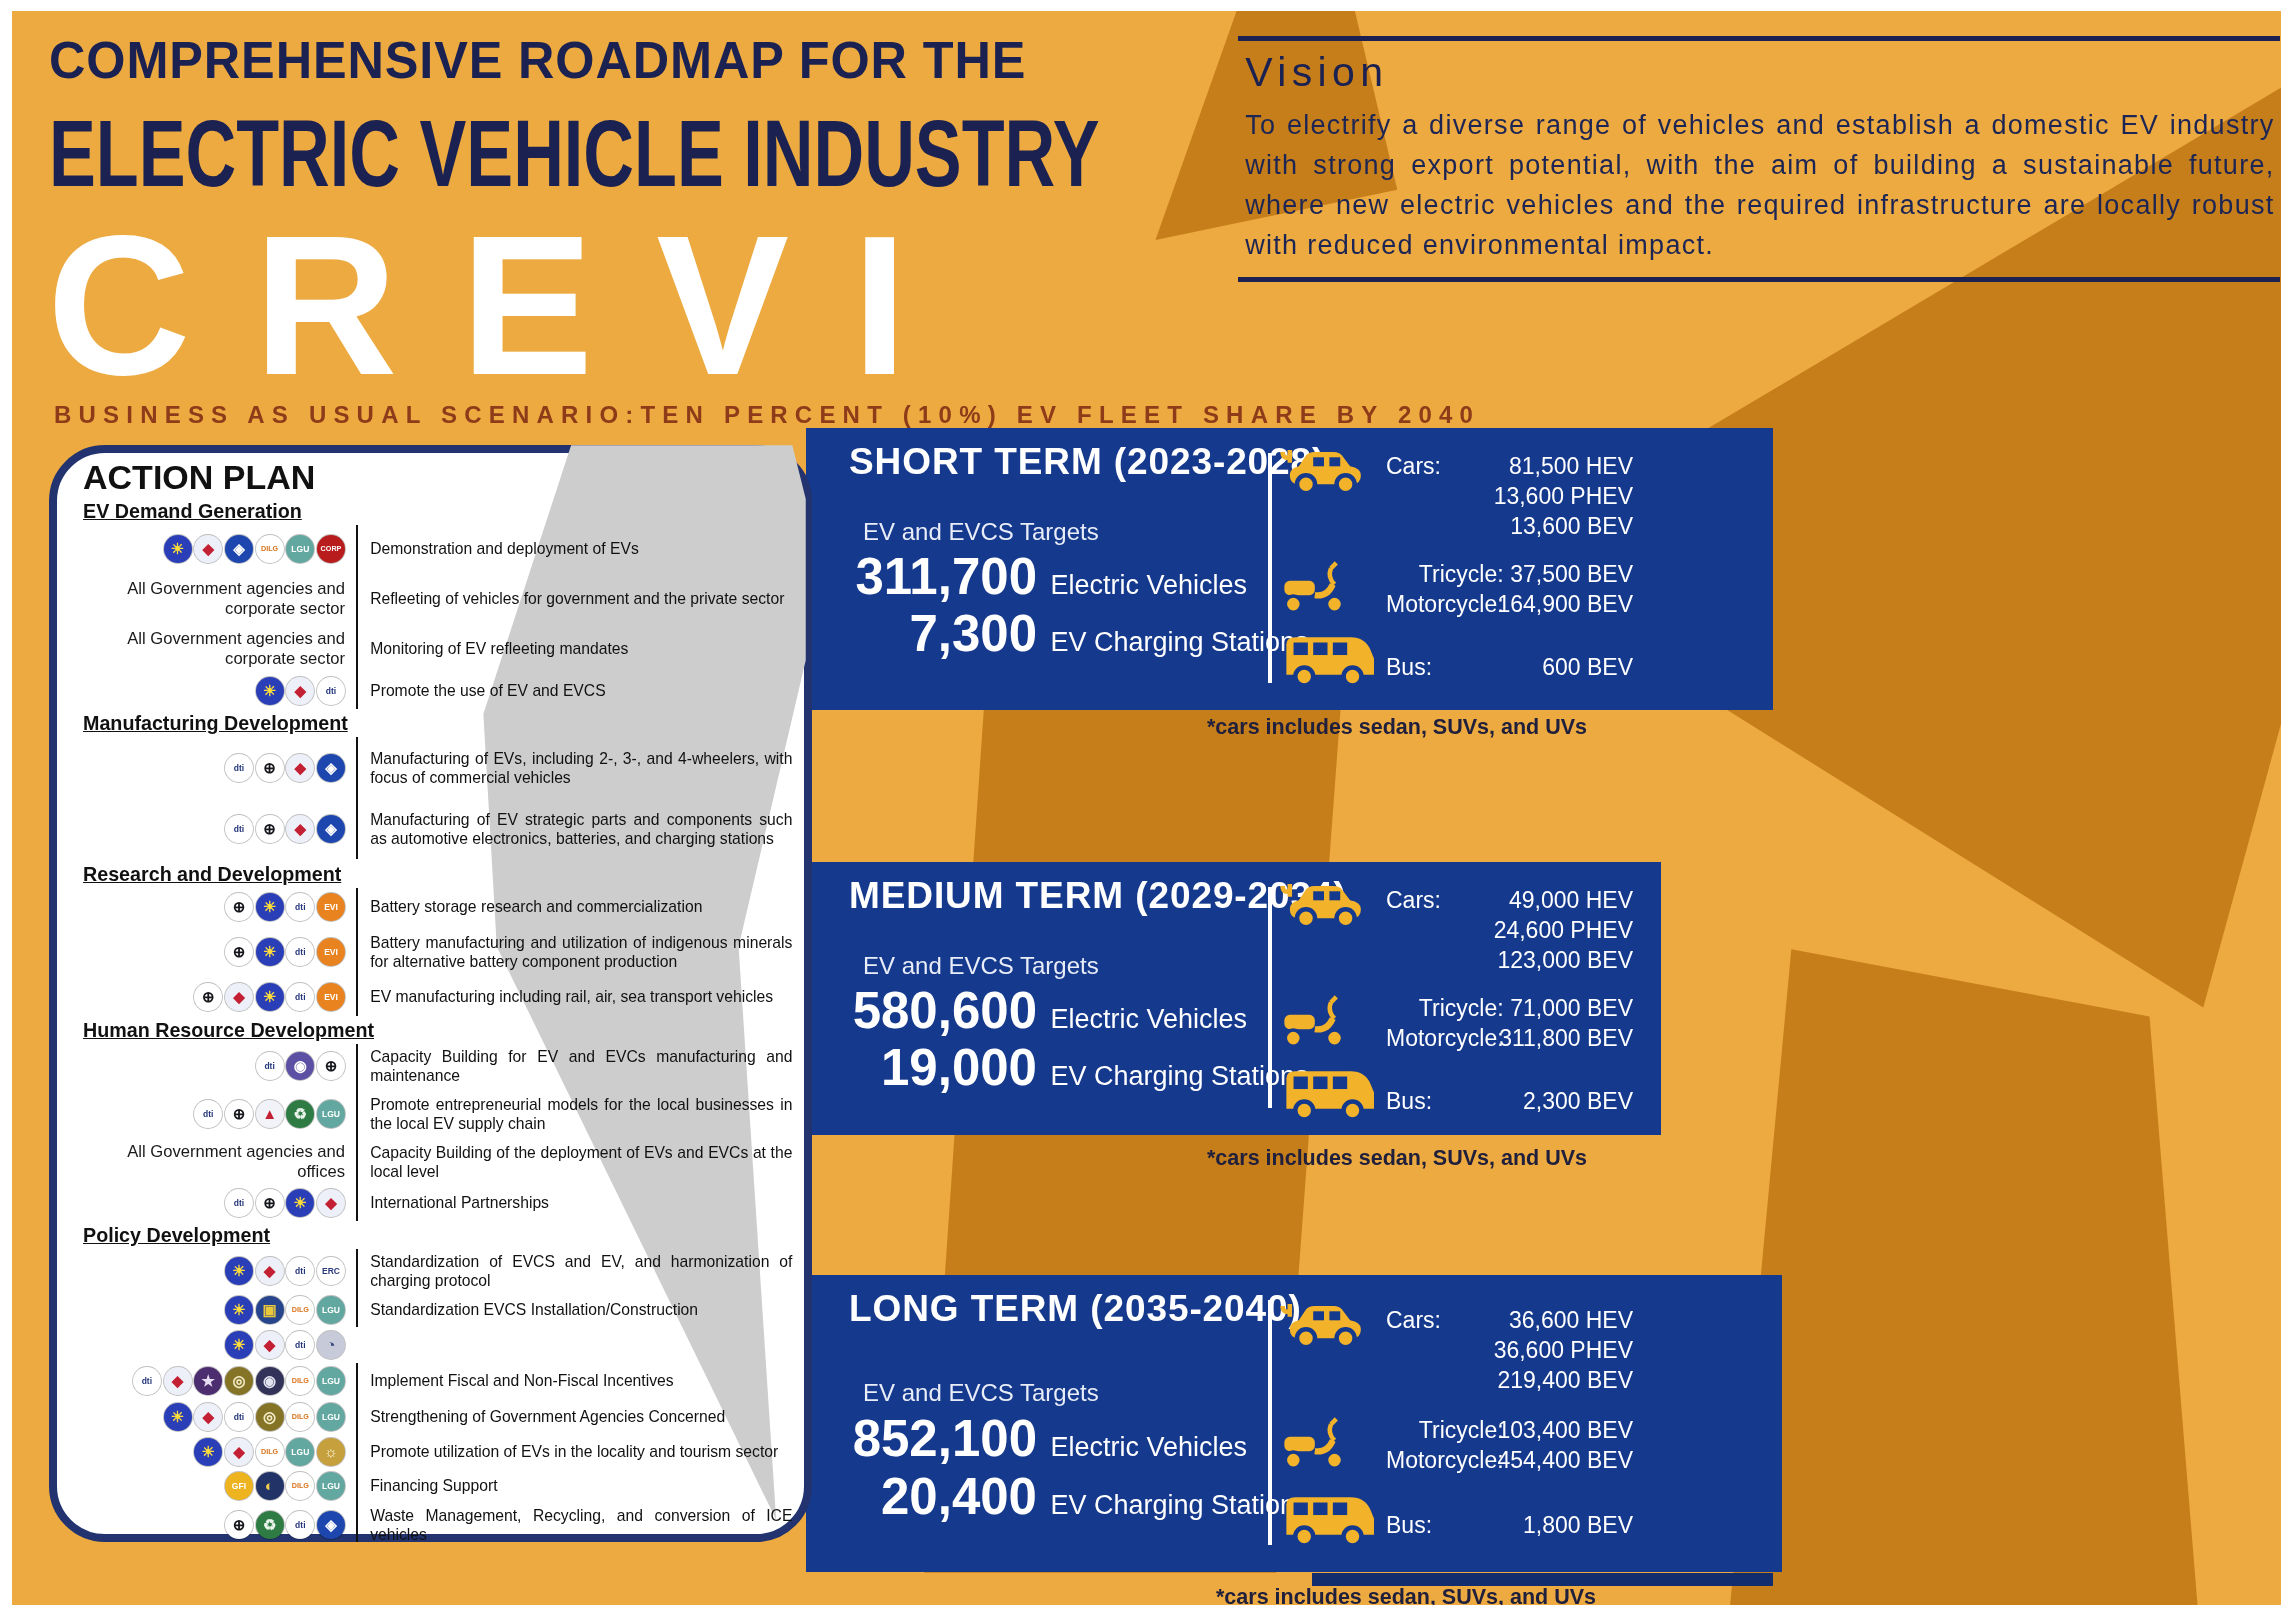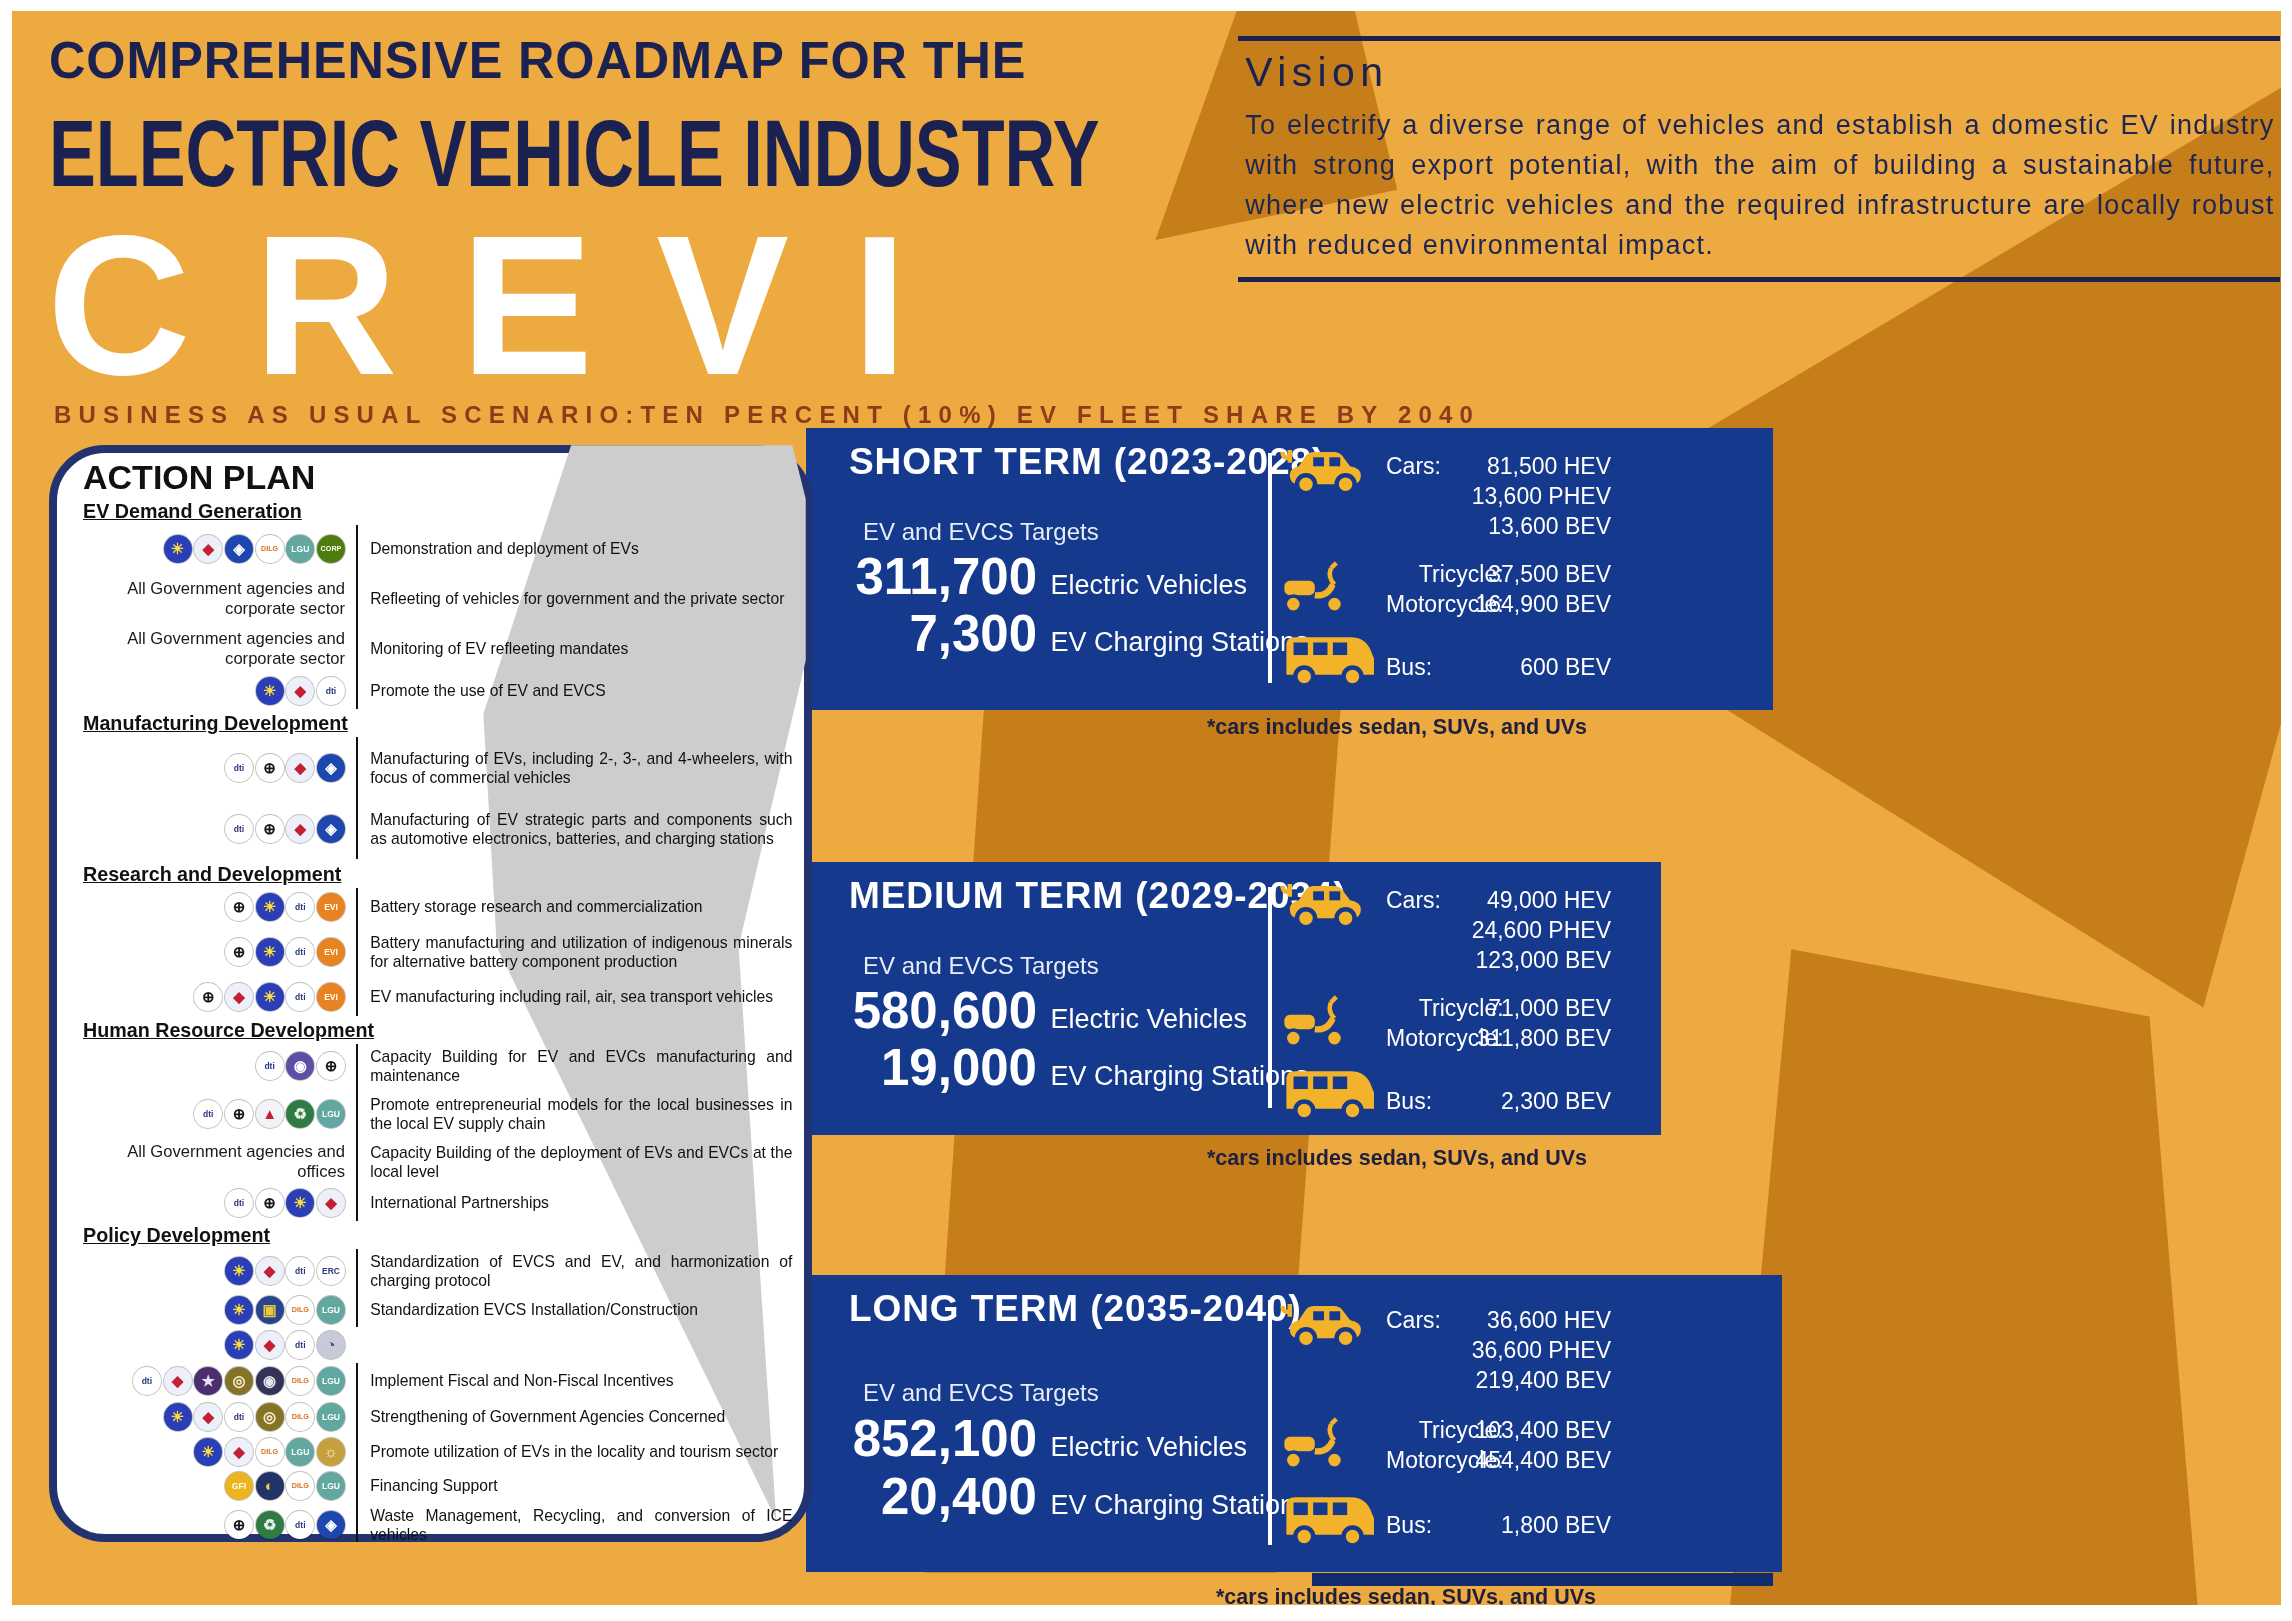--- a/index.html
+++ b/index.html
@@ -54,21 +54,21 @@
   .target-line{position:absolute;left:36px;display:flex;align-items:baseline;}
   .t1{top:119px;} .t2{top:176px;}
   #tb2 .tb-targets{top:104px;} #tb2 .t1{top:134px;} #tb2 .t2{top:192px;}
   .tv{width:195px;text-align:right;font-size:51px;font-weight:bold;flex:none;}
   .tl{font-size:27px;margin-left:13.4px;}
   .tb-divider{position:absolute;left:462px;top:25px;bottom:27px;width:3.6px;background:#FFFFFF;}
   .vicon{position:absolute;left:473px;}
   .vi-car{top:12.5px;} .vi-tri{top:133px;} .vi-bus{top:202px;}
   #tb2 .vi-car{top:19.7px;} #tb2 .vi-tri{top:142px;} #tb2 .vi-bus{top:215px;}
   .vlab{position:absolute;left:580px;font-size:23px;line-height:30px;}
-  .vvals{position:absolute;left:561px;width:244px;text-align:right;font-size:23px;line-height:30px;}
+  .vvals{position:absolute;left:583px;width:244px;text-align:right;font-size:23px;line-height:30px;}
   .lab-cars{top:23px;} .vals-cars{top:23px;}
   .lab-tri{top:131px;text-align:right;} .vals-tri{top:131px;}
   .lab-bus{top:224px;} .vals-bus{top:224px;}
   #tb2 .lab-cars{top:30px;} #tb2 .vals-cars{top:30px;}
   #tb2 .lab-tri{top:140px;} #tb2 .vals-tri{top:140px;}
   #tb2 .lab-bus{top:235px;} #tb2 .vals-bus{top:235px;}
   .footnote{position:absolute;font-size:21.5px;font-weight:bold;color:#20203C;width:752px;
     text-align:center;z-index:2;}
   #fn0{left:1021px;top:715px;} #fn1{left:1021px;top:1146px;} #fn2{left:1030px;top:1585px;}
   #tb2-shadow{position:absolute;left:1312px;top:1573px;width:461px;height:13.4px;background:#122D6E;z-index:1;}
@@ -279,21 +279,21 @@
     <div class="ap-section">
       <div class="ap-head">EV Demand Generation</div>
       <div class="ap-rows">
           <div class="ap-row" style="min-height: 48px;">
             <div class="ap-left">
               <span class="ag" style="background: rgb(42, 62, 184); color: rgb(255, 222, 59); font-size: 15px;">☀</span>
               <span class="ag" style="background: rgb(237, 240, 248); color: rgb(195, 32, 52); font-size: 15px;">◆</span>
               <span class="ag" style="background: rgb(29, 71, 174); color: rgb(255, 255, 255); font-size: 15px;">◈</span>
               <span class="ag" style="background: rgb(255, 255, 255); color: rgb(217, 115, 28); font-size: 7.2px;">DILG</span>
               <span class="ag" style="background: rgb(98, 168, 161); color: rgb(255, 255, 255); font-size: 8.5px;">LGU</span>
-              <span class="ag" style="background: #4d7c0f; color: rgb(255, 255, 255); font-size: 7.2px;">CORP</span>
+              <span class="ag" style="background: #b91c1c; color: rgb(255, 255, 255); font-size: 7.2px;">CORP</span>
             </div>
             <div class="ap-action-wrap">
               <div class="ap-action">Demonstration and deployment of EVs</div>
             </div>
           </div>
           <div class="ap-row" style="min-height: 52px;">
             <div class="ap-left">
               <span class="ap-agylabel">All Government agencies and corporate sector</span>
             </div>
             <div class="ap-action-wrap">

